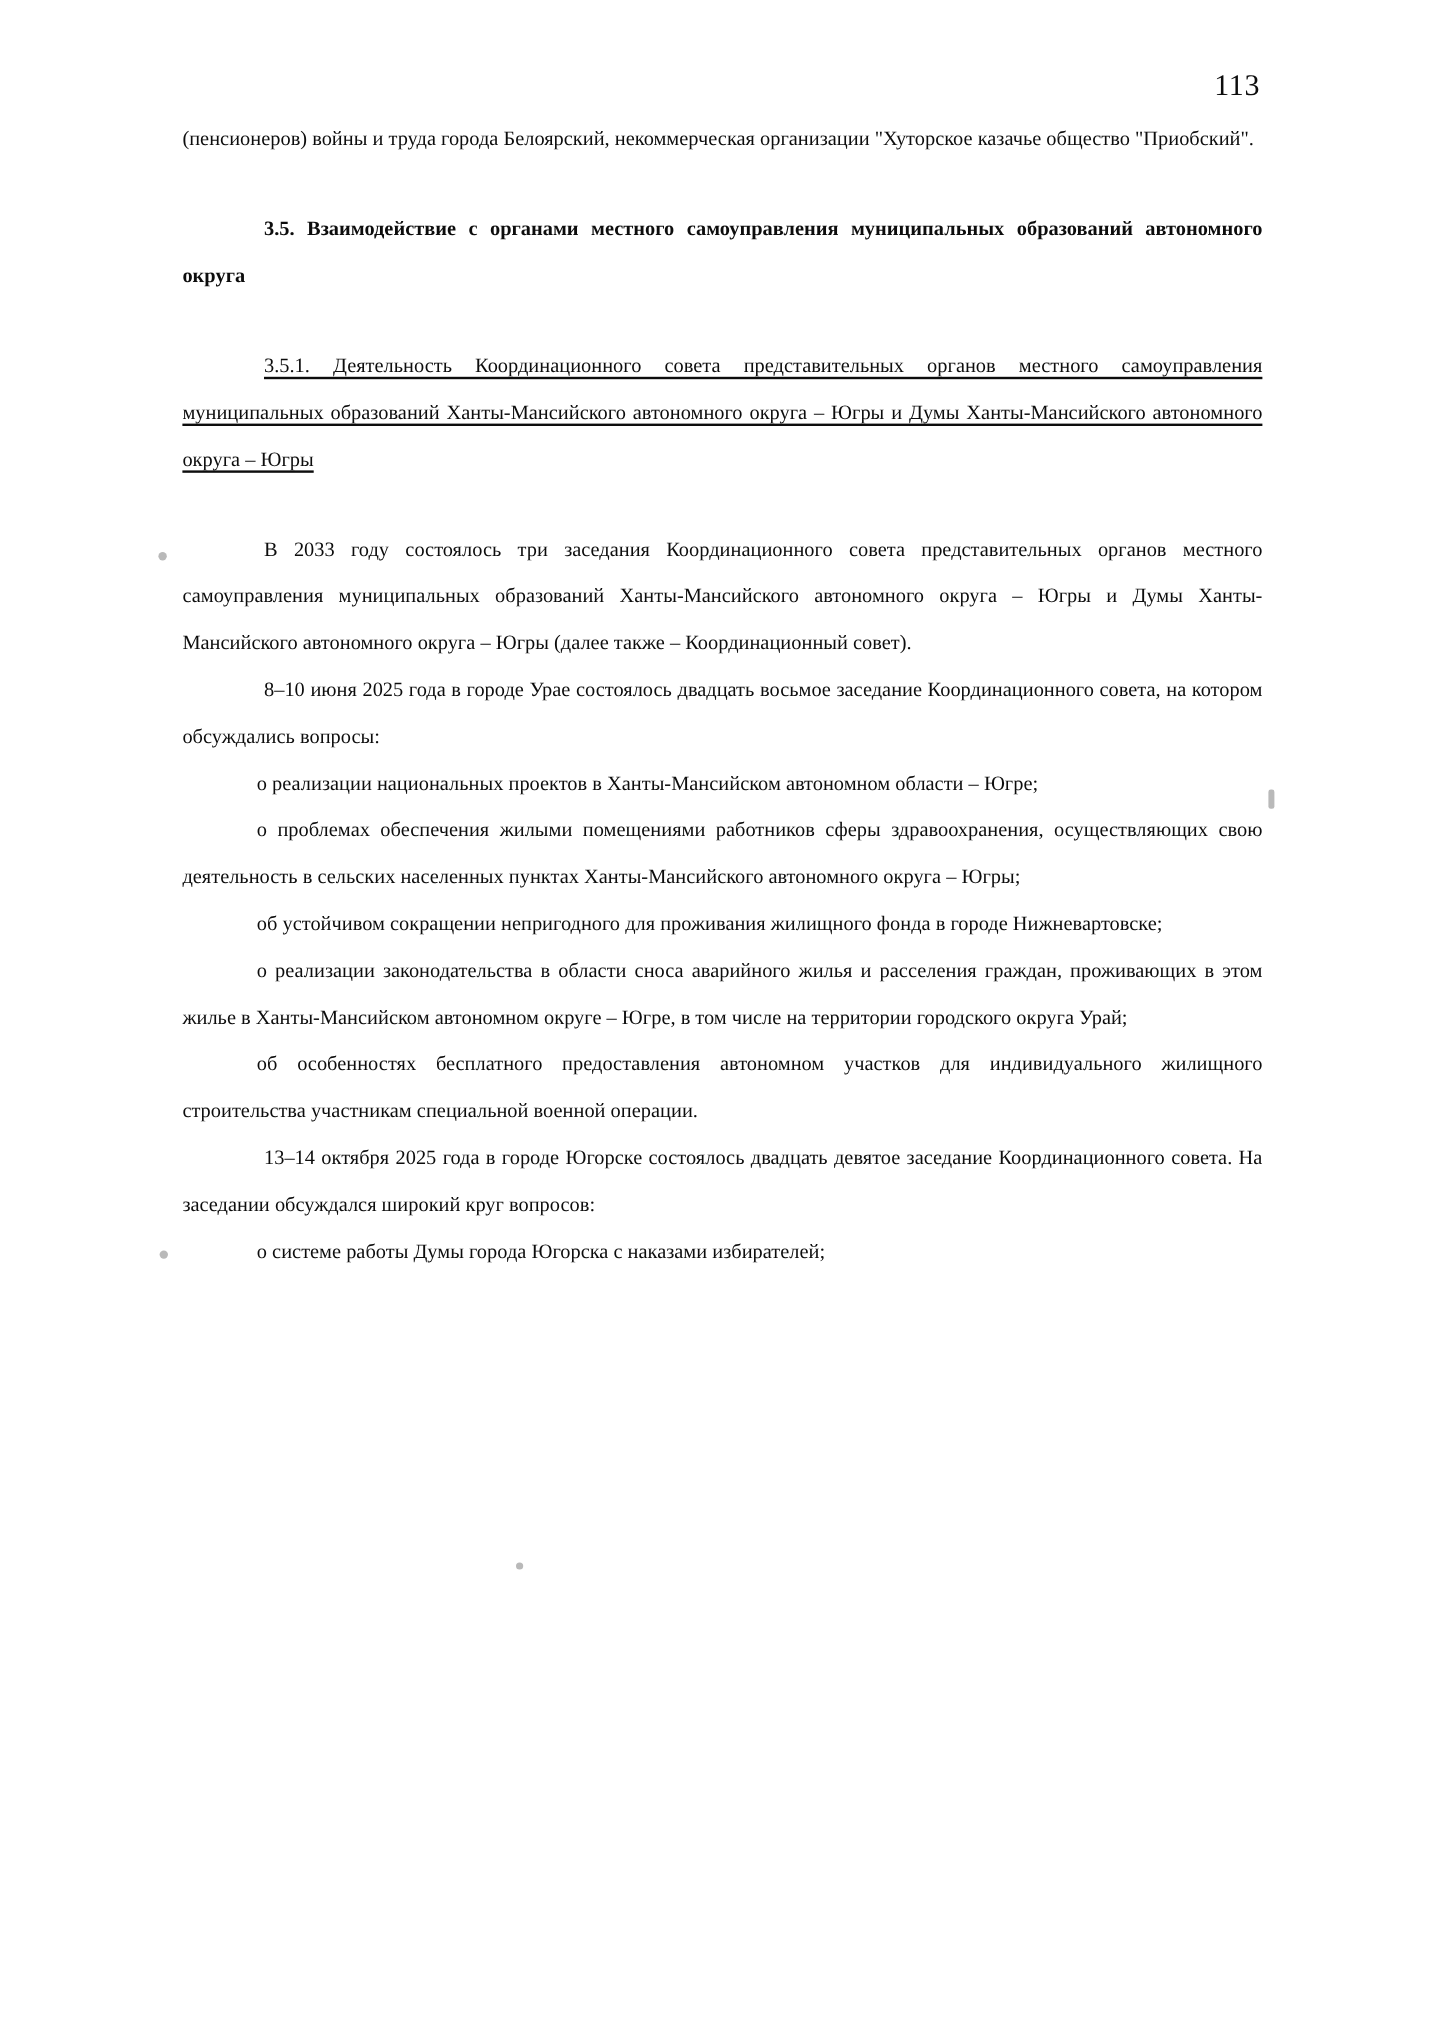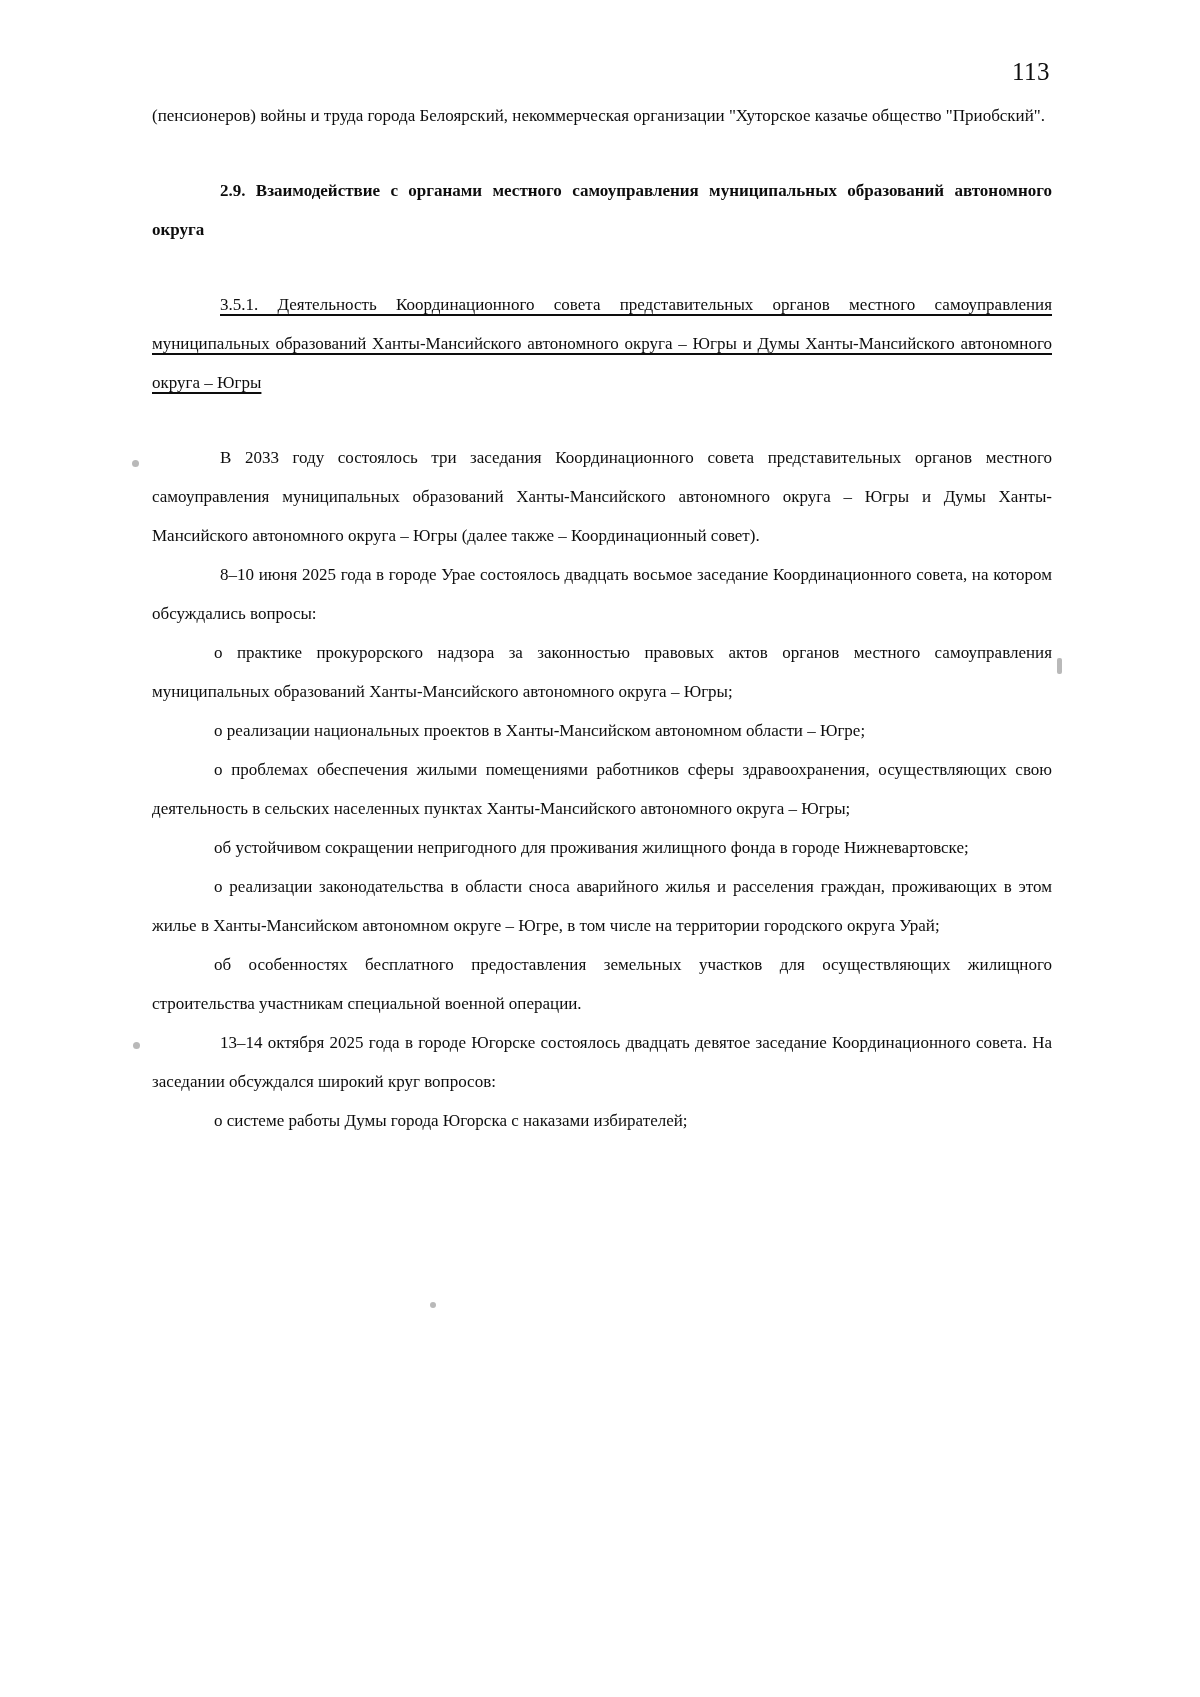--- a/index.html
+++ b/index.html
@@ -71,39 +71,38 @@
   <div class="spot" style="left:1057px; top:658px; width:5px; height:16px; border-radius:2px;"></div>
   <div class="spot" style="left:133px; top:1042px; width:7px; height:7px;"></div>
   <div class="spot" style="left:430px; top:1302px; width:6px; height:6px;"></div>
 
   <div class="page-number">113</div>
 
   <div class="content">
 
     <p>(пенсионеров) войны и труда города Белоярский, некоммерческая организации "Хуторское казачье общество "Приобский".</p>
 
-    <p class="heading gap-lg">2.9. Взаимодействие с органами местного самоуправления муниципальных образований автономного округа</p>
+    <p class="heading gap-lg">3.5. Взаимодействие с органами местного самоуправления муниципальных образований автономного округа</p>
 
     <p class="heading-underline gap-lg">3.5.1. Деятельность Координационного совета представительных органов местного самоуправления муниципальных образований Ханты-Мансийского автономного округа – Югры и Думы Ханты-Мансийского автономного округа – Югры</p>
 
     <p class="indent gap-lg">В 2033 году состоялось три заседания Координационного совета представительных органов местного самоуправления муниципальных образований Ханты-Мансийского автономного округа – Югры и Думы Ханты-Мансийского автономного округа – Югры (далее также – Координационный совет).</p>
 
     <p class="indent">8–10 июня 2025 года в городе Урае состоялось двадцать восьмое заседание Координационного совета, на котором обсуждались вопросы:</p>
 
 
-    <p class="indent-small">о практике прокурорского надзора за законностью правовых актов органов местного самоуправления муниципальных образований Ханты-Мансийского автономного округа – Югры;</p>
 
     <p class="indent-small">о реализации национальных проектов в Ханты-Мансийском автономном области – Югре;</p>
 
     <p class="indent-small">о проблемах обеспечения жилыми помещениями работников сферы здравоохранения, осуществляющих свою деятельность в сельских населенных пунктах Ханты-Мансийского автономного округа – Югры;</p>
 
     <p class="indent-small">об устойчивом сокращении непригодного для проживания жилищного фонда в городе Нижневартовске;</p>
 
     <p class="indent-small">о реализации законодательства в области сноса аварийного жилья и расселения граждан, проживающих в этом жилье в Ханты-Мансийском автономном округе – Югре, в том числе на территории городского округа Урай;</p>
 
-    <p class="indent-small">об особенностях бесплатного предоставления земельных участков для осуществляющих жилищного строительства участникам специальной военной операции.</p>
+    <p class="indent-small">об особенностях бесплатного предоставления автономном участков для индивидуального жилищного строительства участникам специальной военной операции.</p>
 
     <p class="indent">13–14 октября 2025 года в городе Югорске состоялось двадцать девятое заседание Координационного совета. На заседании обсуждался широкий круг вопросов:</p>
 
     <p class="indent-small">о системе работы Думы города Югорска с наказами избирателей;</p>
 
   </div>
 </div>
 
 </body></html>

